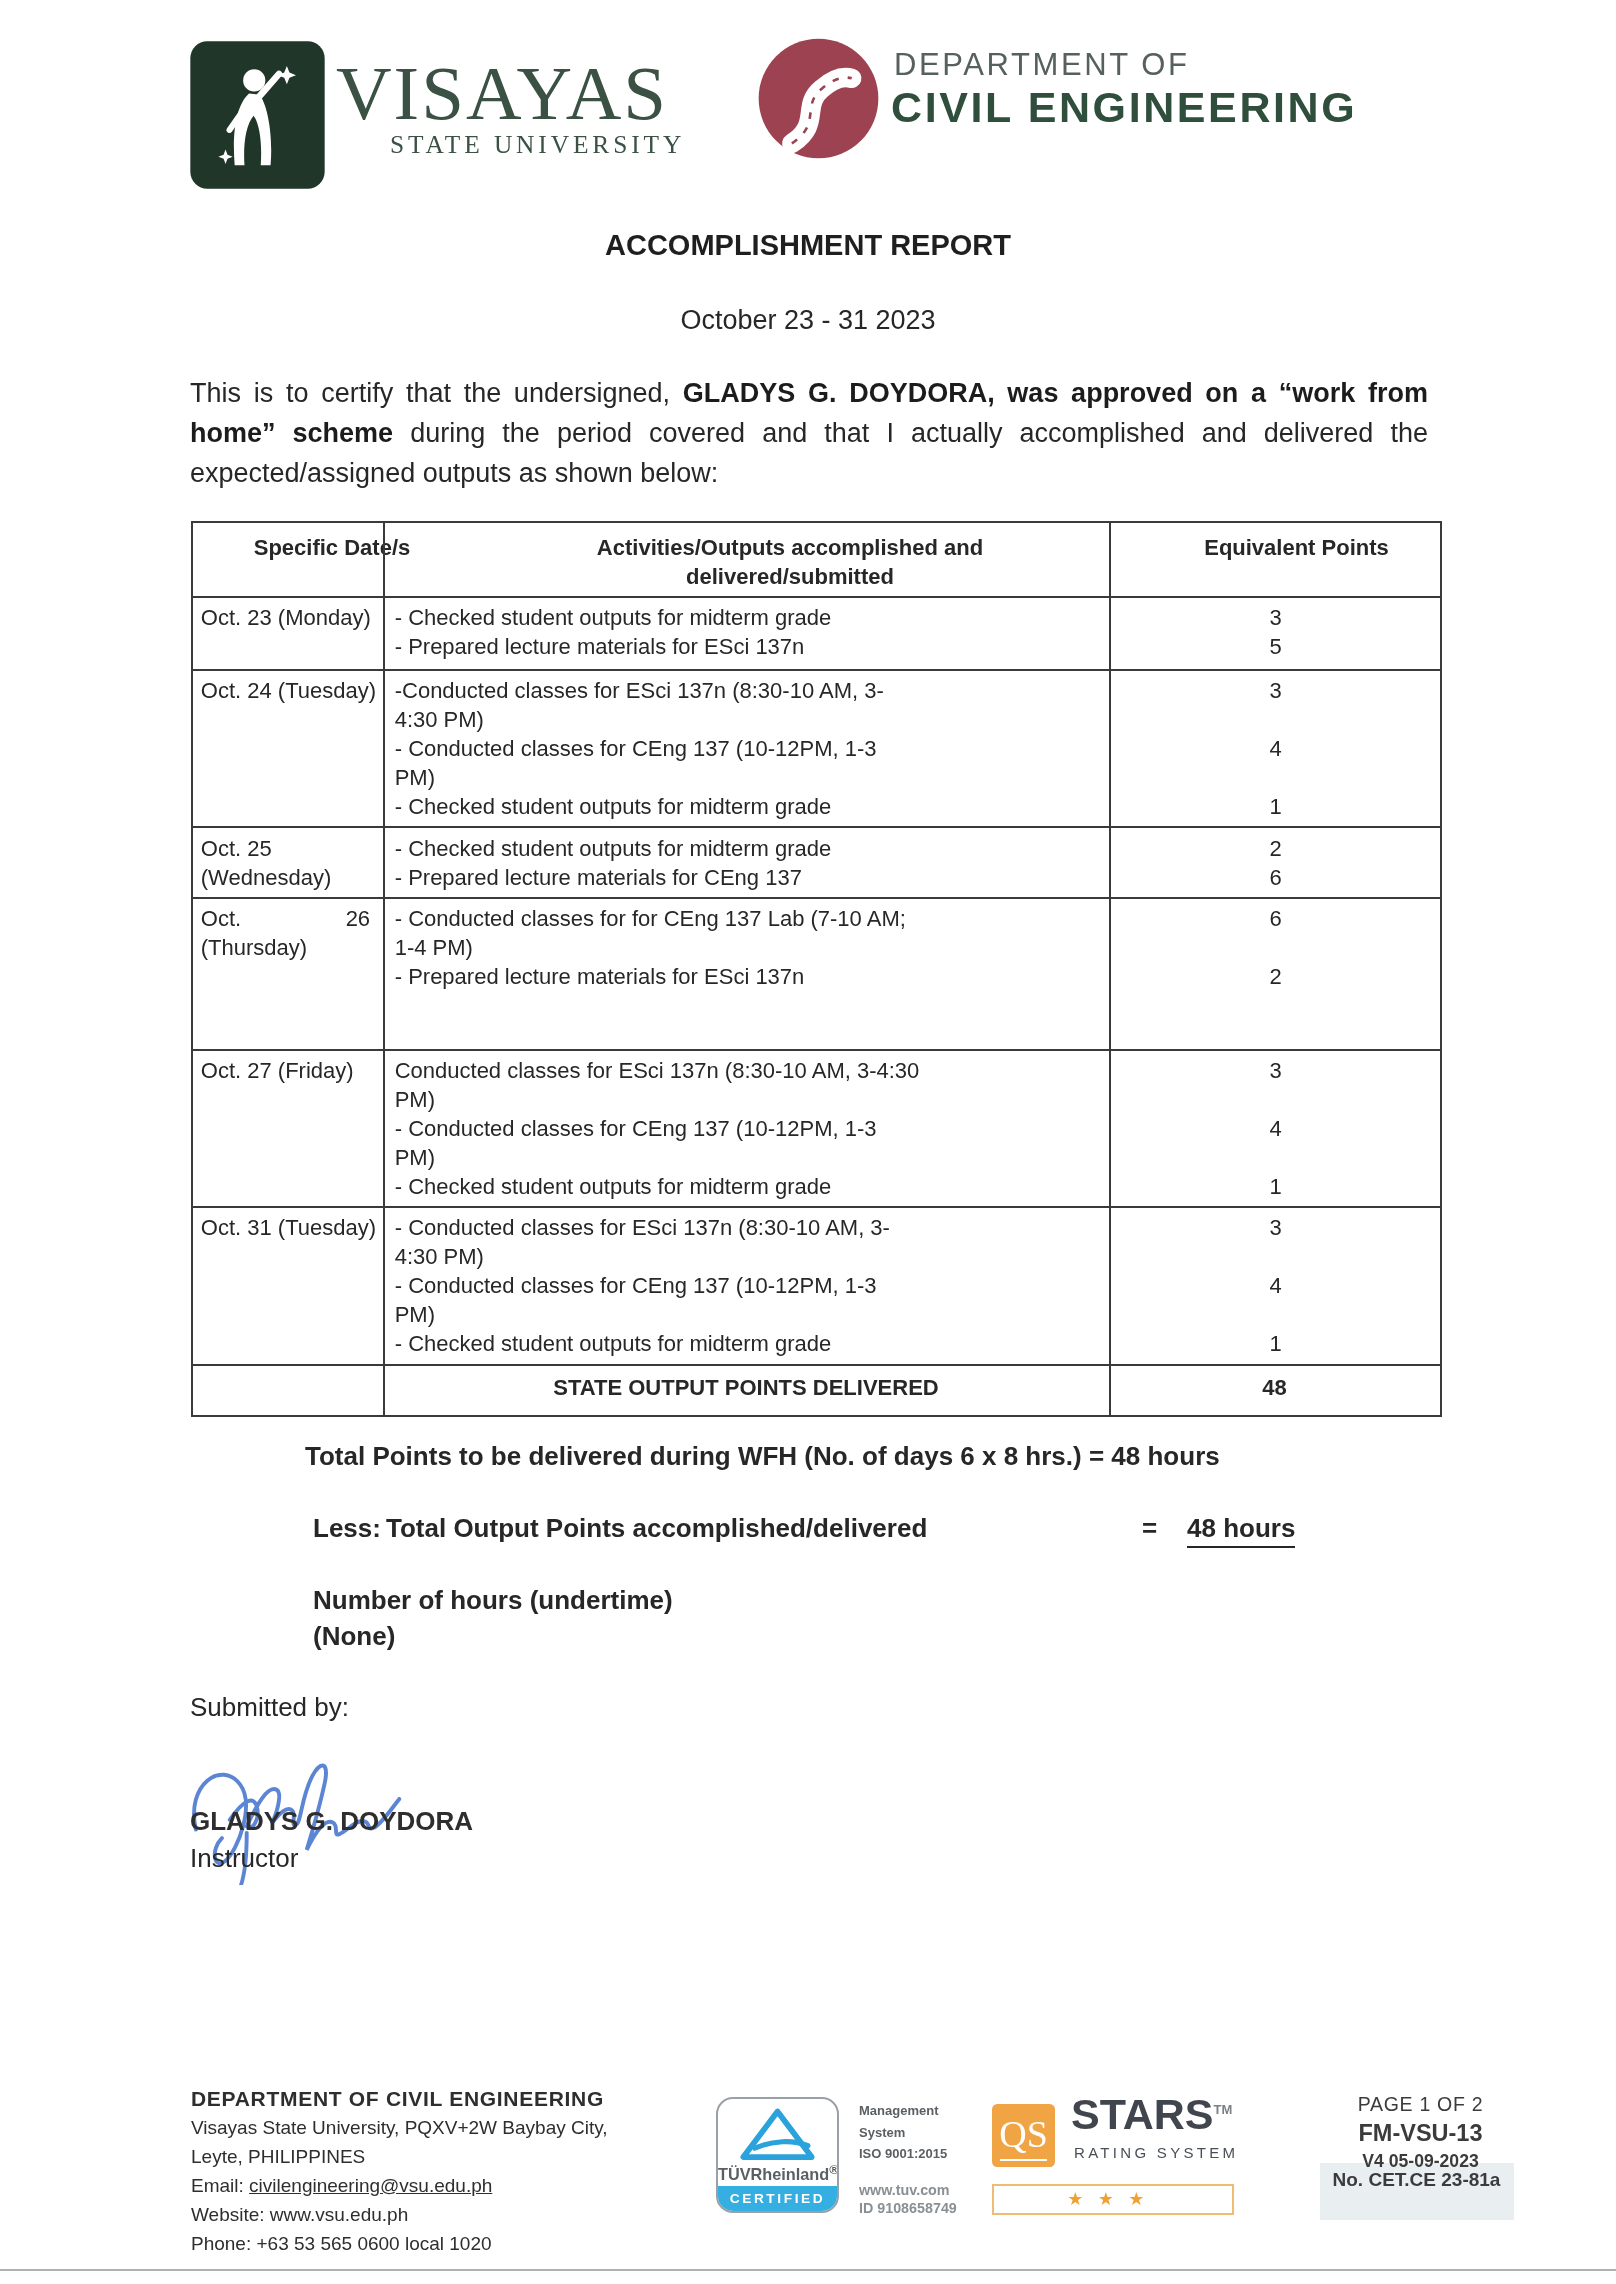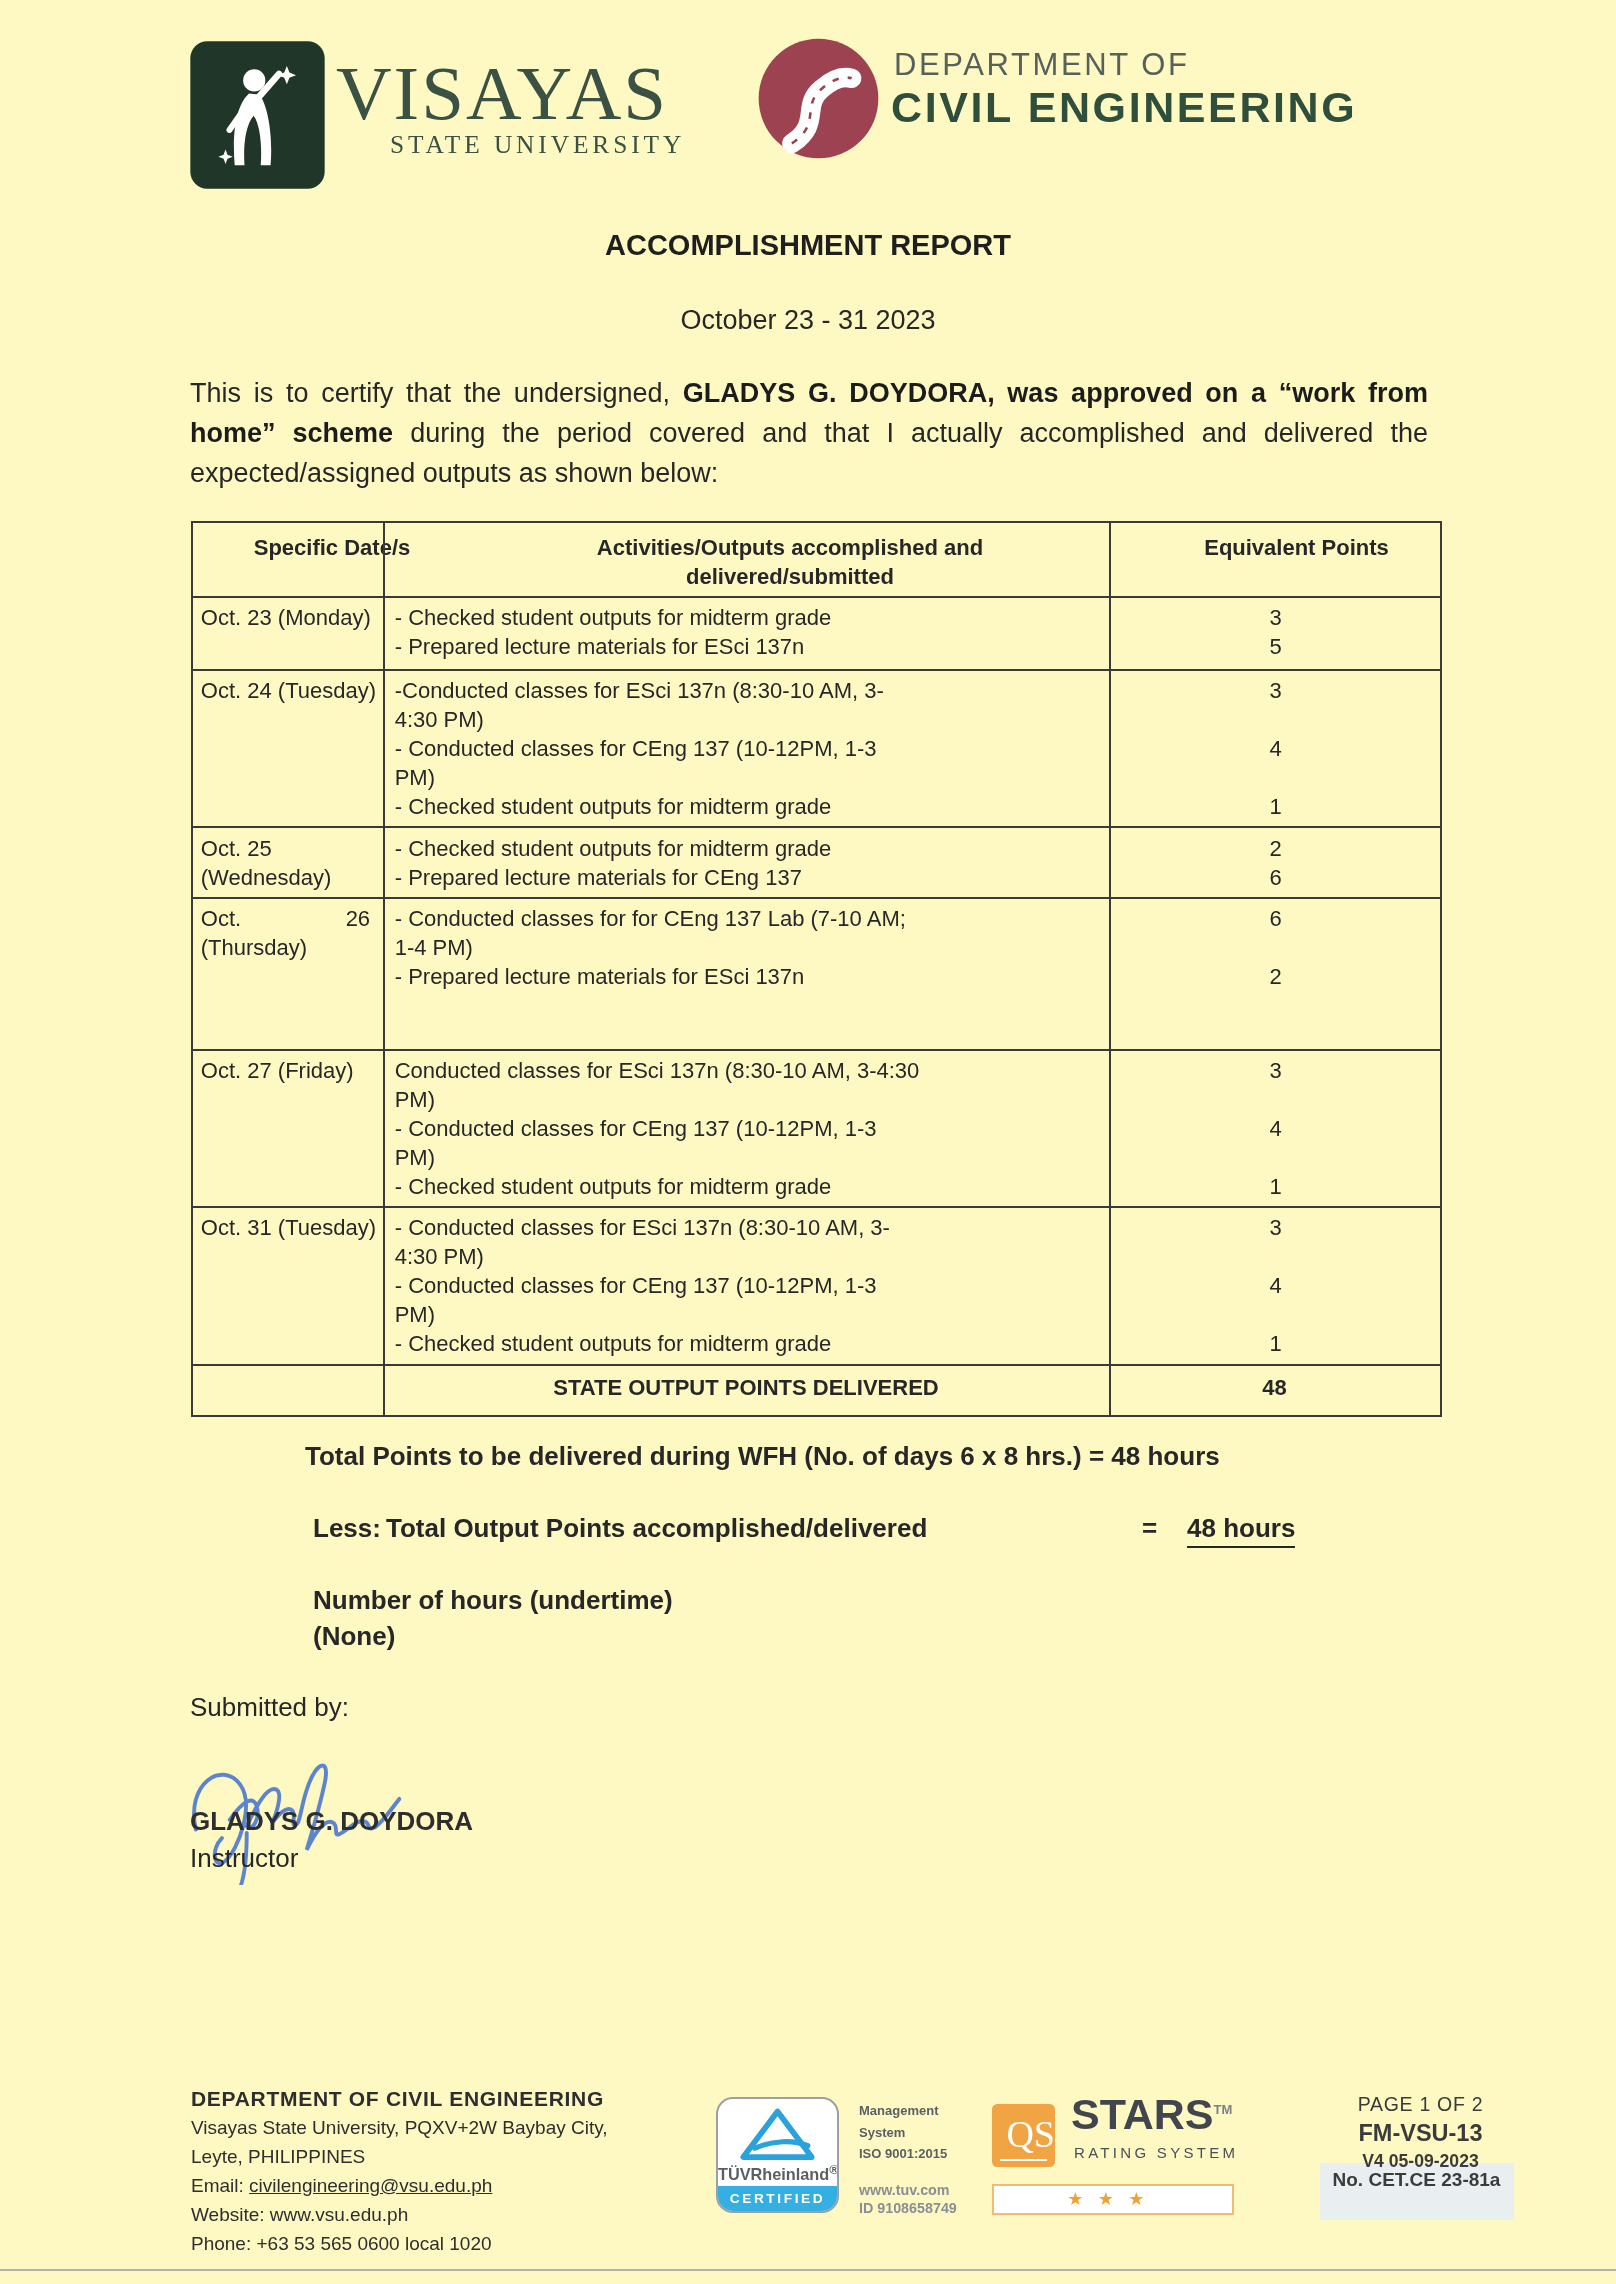--- a/index.html
+++ b/index.html
@@ -1,16 +1,16 @@
 <!DOCTYPE html>
 <html style="font-size:10.4px"><head>
 <meta charset="utf-8">
 <style>
   html,body{margin:0;padding:0;background:#e8e8e8;}
-  .page{position:relative;width:1616px;height:2284px;background:#fef9c3;overflow:hidden;
+  .page{position:relative;width:1616px;height:2284px;background:#ffffff;overflow:hidden;
         font-family:"Liberation Sans",sans-serif;color:#272727;}
   
   .vsu-logo{position:absolute;left:189px;top:40px;width:137px;height:150px;}
   .visayas{position:absolute;left:336px;top:55px;font-family:"Liberation Serif",serif;
            font-size:77px;letter-spacing:2px;color:#3a5143;line-height:1;}
   .state-univ{position:absolute;left:390px;top:130px;font-family:"Liberation Serif",serif;
            font-size:25.4px;letter-spacing:3.9px;color:#3a5143;}
   .dept-logo{position:absolute;left:758px;top:38px;width:121px;height:121px;}
   .dept-of{position:absolute;left:894px;top:47px;font-size:31px;letter-spacing:2.6px;color:#55615a;}
   .civil-eng{position:absolute;left:891px;top:83px;font-size:43px;font-weight:bold;
@@ -67,21 +67,21 @@
   .tuv-name{position:absolute;left:0;top:63px;width:100%;text-align:center;font-size:16.3px;
             font-weight:bold;color:#5a5f63;letter-spacing:0px;}
   .tuv-band{position:absolute;left:0;bottom:0;width:100%;height:25px;background:#35aee2;
             color:#fff;font-size:13.7px;font-weight:bold;letter-spacing:2.6px;text-align:center;
             line-height:25px;}
   .tuv-txt{position:absolute;left:859px;top:2100px;font-size:13px;font-weight:bold;
            color:#5a5f63;line-height:21.5px;}
   .tuv-sub{position:absolute;left:859px;top:2182px;font-size:14.3px;font-weight:bold;
            color:#8a8f93;line-height:17.6px;}
   .qs-sq{position:absolute;left:992px;top:2104px;width:63px;height:63px;background:#f0a443;
-         border-radius:5.2px;color:#fff;text-align:right;font-family:"Liberation Serif",serif;
+         border-radius:5.2px;color:#fff;text-align:center;font-family:"Liberation Serif",serif;
          font-size:38px;line-height:60px;}
   .qs-sq .bar{position:absolute;left:7.8px;bottom:6.5px;width:47px;height:2px;background:#fff;}
   .qs-stars{position:absolute;left:1071px;top:2090px;font-size:43px;font-weight:bold;color:#41454e;}
   .qs-stars sup{font-size:13px;color:#7b7f86;}
   .qs-rs{position:absolute;left:1074px;top:2144px;font-size:15px;letter-spacing:3.3px;color:#4a4e57;}
   .qs-bar{position:absolute;left:992px;top:2184px;width:242px;height:31px;background:#fff;
           border:2px solid #f0bc74;box-sizing:border-box;text-align:center;line-height:27px;
           font-size:18px;color:#f0a132;letter-spacing:14.3px;}
   .f-right{position:absolute;left:1316px;top:2093px;width:209px;text-align:center;color:#3b3b3b;}
   .fr-page{font-size:19.5px;letter-spacing:0.7px;}

